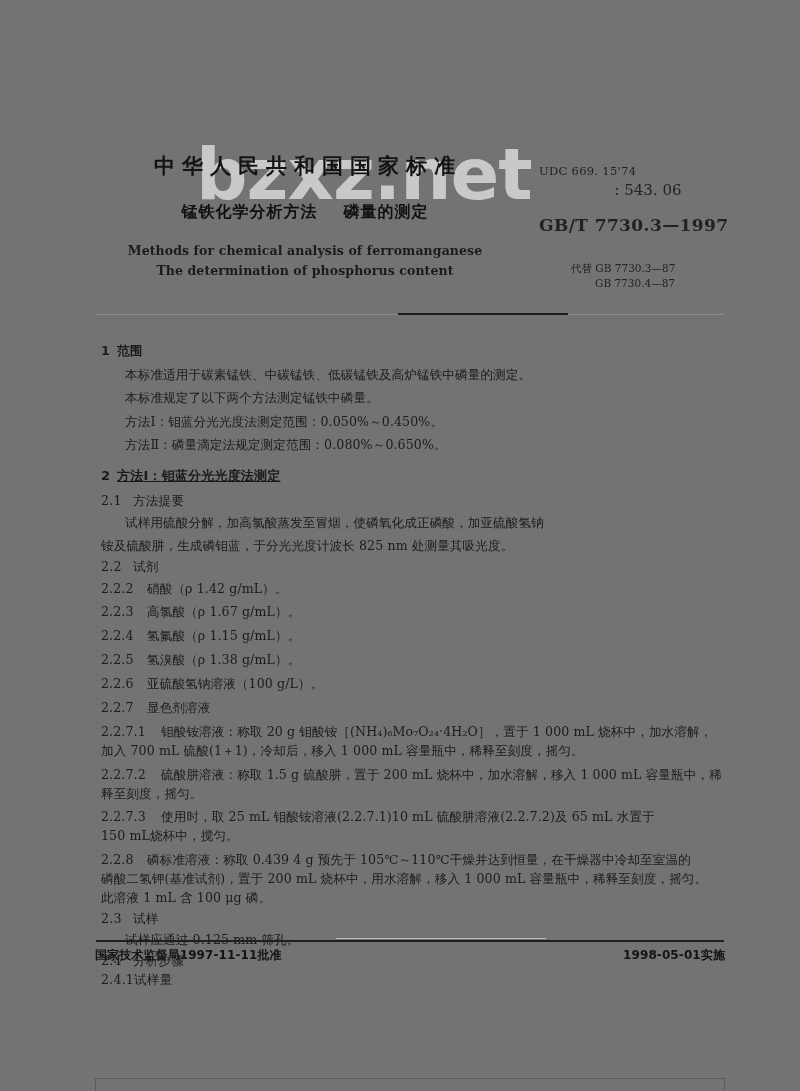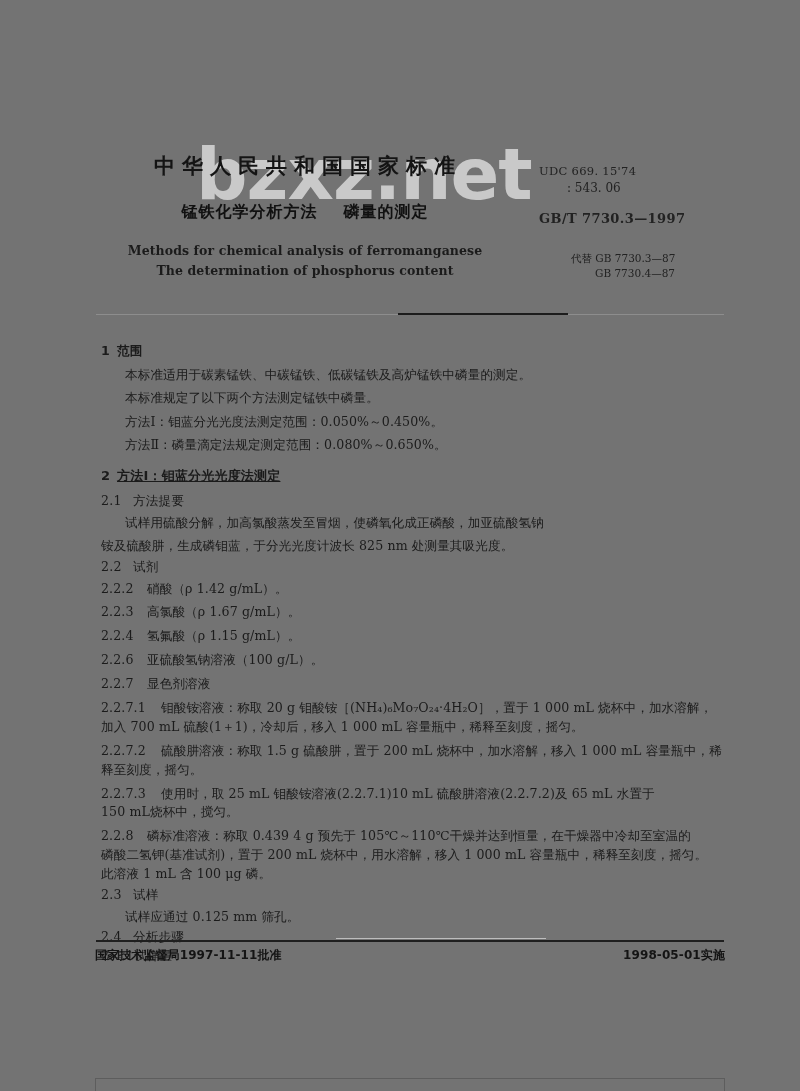--- a/index.html
+++ b/index.html
@@ -93,24 +93,24 @@
     font-weight: bold;
     font-size: 12.5px;
     text-align: center;
     color: #1b1b1b;
     letter-spacing: 0.1px;
   }
   .eng-title-1 { margin-top: 20px; }
   .eng-title-2 { margin-top: 5px; }
 
   .udc-line1 { font-size: 11.5px; letter-spacing: 0.3px; }
-  .udc-line2 { font-size: 12px; padding-left: 28px; }
+  .udc-line2 { font-size: 15px; padding-left: 28px; text-align: center; }
   .gb-code {
     margin-top: 14px;
-    font-size: 13px;
+    font-size: 17px;
     font-weight: bold;
     letter-spacing: 0.4px;
   }
   .replaces {
     margin-top: 24px;
     font-size: 10.5px;
     line-height: 1.45;
     margin-left: 32px;
   }
   .replaces .ind { padding-left: 24px; display: inline-block; }
@@ -293,20 +293,23 @@
       <div class="item">
         <span class="idx">2.2.2</span><span class="item-body">硝酸（ρ 1.42 g/mL）。</span>
       </div>
       <div class="item">
         <span class="idx">2.2.3</span><span class="item-body">高氯酸（ρ 1.67 g/mL）。</span>
       </div>
       <div class="item">
         <span class="idx">2.2.4</span><span class="item-body">氢氟酸（ρ 1.15 g/mL）。</span>
       </div>
       <div class="item">
+        <span class="idx">2.2.5</span><span class="item-body">氢溴酸（ρ 1.38 g/mL）。</span>
+      </div>
+      <div class="item">
         <span class="idx">2.2.6</span><span class="item-body">亚硫酸氢钠溶液（100 g/L）。</span>
       </div>
       <div class="item">
         <span class="idx">2.2.7</span><span class="item-body">显色剂溶液</span>
       </div>
 
       <div class="item">
         <span class="idx w4">2.2.7.1</span><span class="item-body">钼酸铵溶液：称取 20 g 钼酸铵［(NH₄)₆Mo₇O₂₄·4H₂O］，置于 1 000 mL 烧杯中，加水溶解，</span>
         <div>加入 700 mL 硫酸(1＋1)，冷却后，移入 1 000 mL 容量瓶中，稀释至刻度，摇匀。</div>
       </div>

